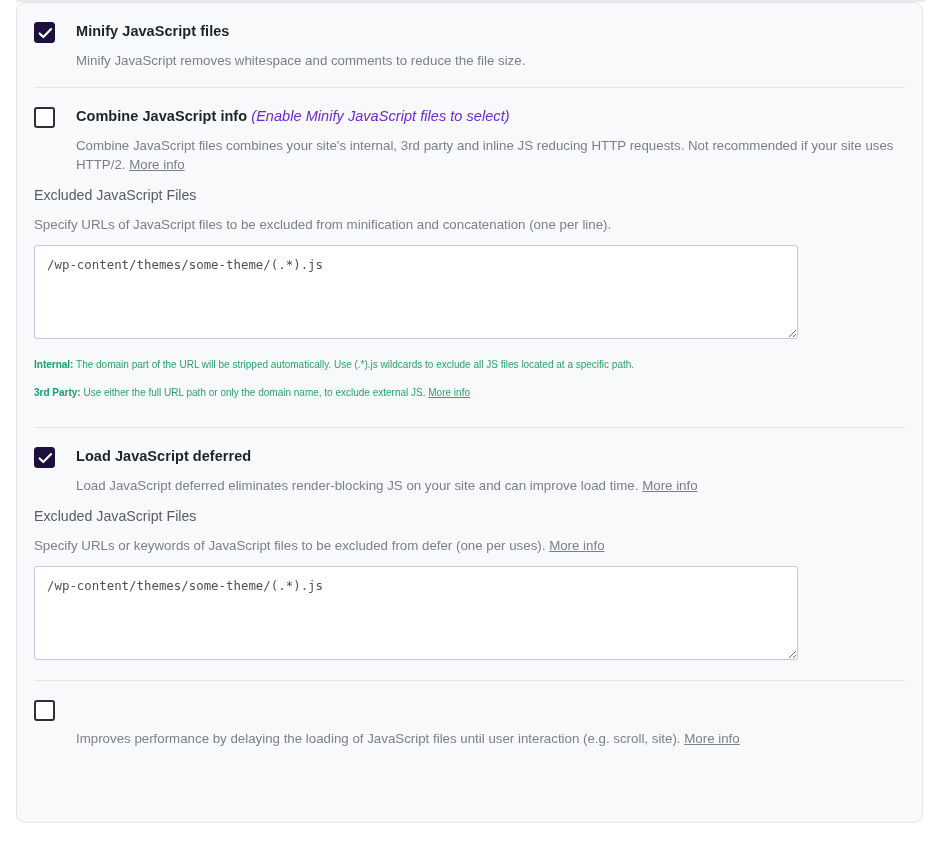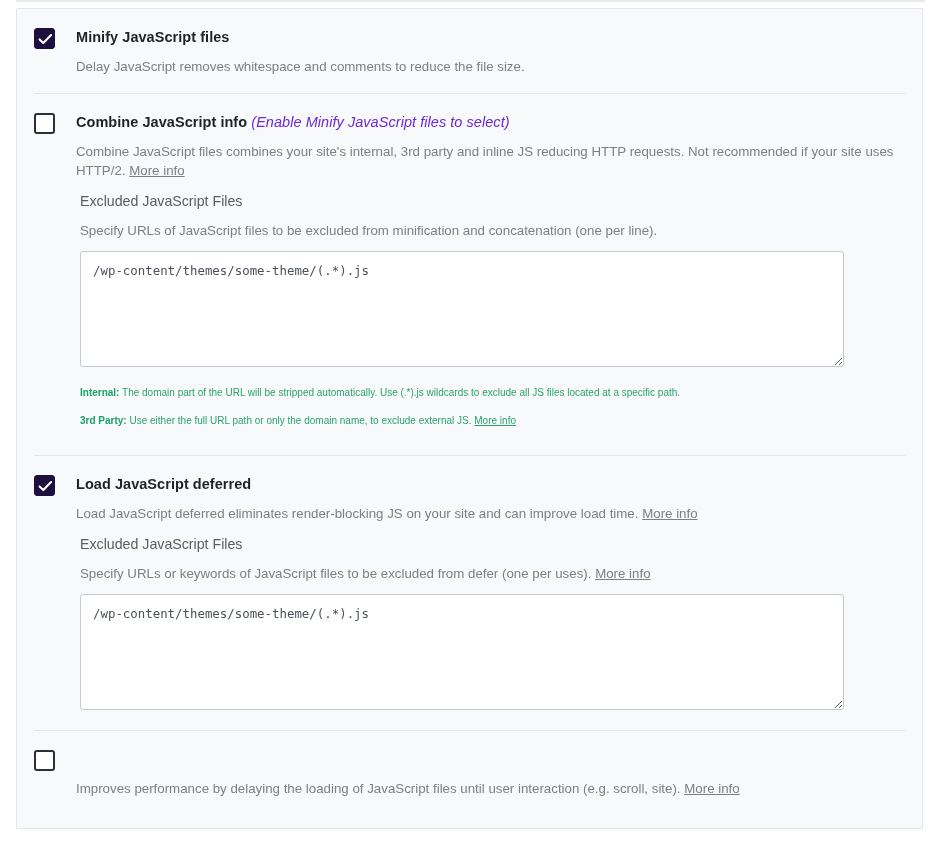--- a/index.html
+++ b/index.html
@@ -22,26 +22,26 @@
     top: 0px;
     width: 909px;
     height: 2px;
     background: #e9eaee;
   }
 
   
   .settings-card {
     position: absolute;
     left: 16px;
-    top: 8px;
+    top: 2px;
     width: 907px;
     height: 821px;
     background: #f8f9fb;
     border: 1px solid #e3e5ea;
-    border-radius: 1px;
+    border-radius: 9px;
     box-sizing: border-box;
     overflow: hidden;
   }
 
   .card-inner {
     padding: 0 17px;
   }
 
   
   .opt-row {
@@ -109,41 +109,40 @@
   }
 
   .more-info {
     color: #7c8085;
     text-decoration: underline;
     cursor: pointer;
   }
 
   
   .subfield {
-    margin-left: 46px;
     padding-top: 10px;
     padding-bottom: 4px;
   }
   .subfield-title {
     font-size: 14.2px;
     color: #595d63;
     line-height: 20px;
   }
   .subfield-desc {
     margin-top: 10px;
     font-size: 13.3px;
     color: #7c8085;
     line-height: 19.5px;
   }
 
   textarea.excl {
     display: block;
     margin-top: 11px;
     width: 764px;
-    height: 116px;
+    height: 94px;
     box-sizing: border-box;
     border: 1px solid #c3c8d4;
     border-radius: 3px;
     background: #ffffff;
     color: #4b5158;
     font-family: "DejaVu Sans Mono", monospace;
     font-size: 12.4px;
     line-height: 18px;
     padding: 10px 12px;
     resize: vertical;
@@ -173,21 +172,21 @@
 
     <div class="opt-row first">
       <div class="cb-line">
         <div class="checkbox on">
           <svg width="15" height="13" viewBox="0 0 15 13">
             <path d="M1.6 6.4 L5.3 10.1 L13.1 2.0" stroke="#ffffff" stroke-width="2.1" fill="none" stroke-linecap="round" stroke-linejoin="round"></path>
           </svg>
         </div>
         <div class="cb-label"><span>Minify JavaScript files</span></div>
       </div>
-      <div class="desc"><span>Delay JavaScript removes whitespace and comments to reduce the file size.</span></div>
+      <div class="desc"><span>Minify JavaScript removes whitespace and comments to reduce the file size.</span></div>
     </div>
 
     <div class="divider"></div>
 
     <div class="opt-row">
       <div class="cb-line">
         <div class="checkbox off"></div>
         <div class="cb-label"><span>Combine JavaScript info </span><span class="hint-italic">(Enable Minify JavaScript files to select)</span></div>
       </div>
       <div class="desc"><span>Combine JavaScript files combines your site's internal, 3rd party and inline JS reducing HTTP requests. Not recommended if your site uses HTTP/2. </span><a class="more-info">More info</a></div>

